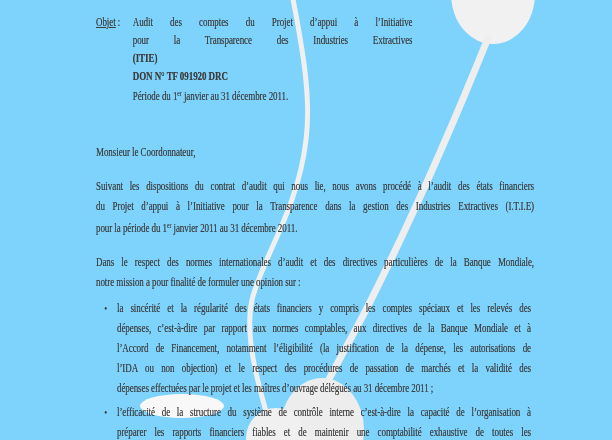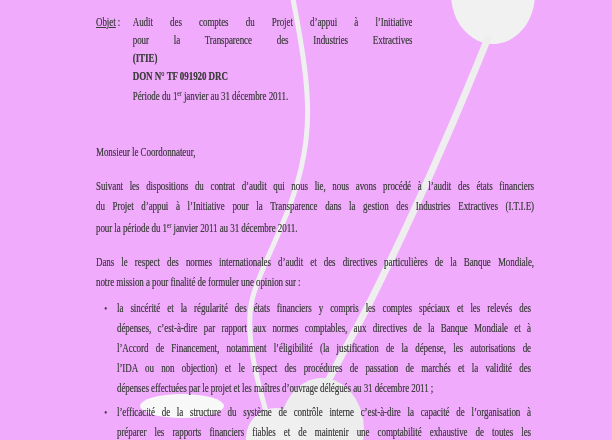--- a/index.html
+++ b/index.html
@@ -1,20 +1,20 @@
 <!DOCTYPE html>
 <html><head>
 <meta charset="utf-8">
 <style>
   html, body { margin: 0; padding: 0; background: #fff; }
   .page {
     position: relative;
     width: 612px;
     height: 440px;
-    background: #f0abfc;
+    background: #7dd3fc;
     overflow: hidden;
     font-family: "Liberation Serif", "DejaVu Serif", serif;
     color: #3d3d3d;
   }
   .watermark {
     position: absolute;
     left: 0; top: 0;
     z-index: 0;
   }
   

